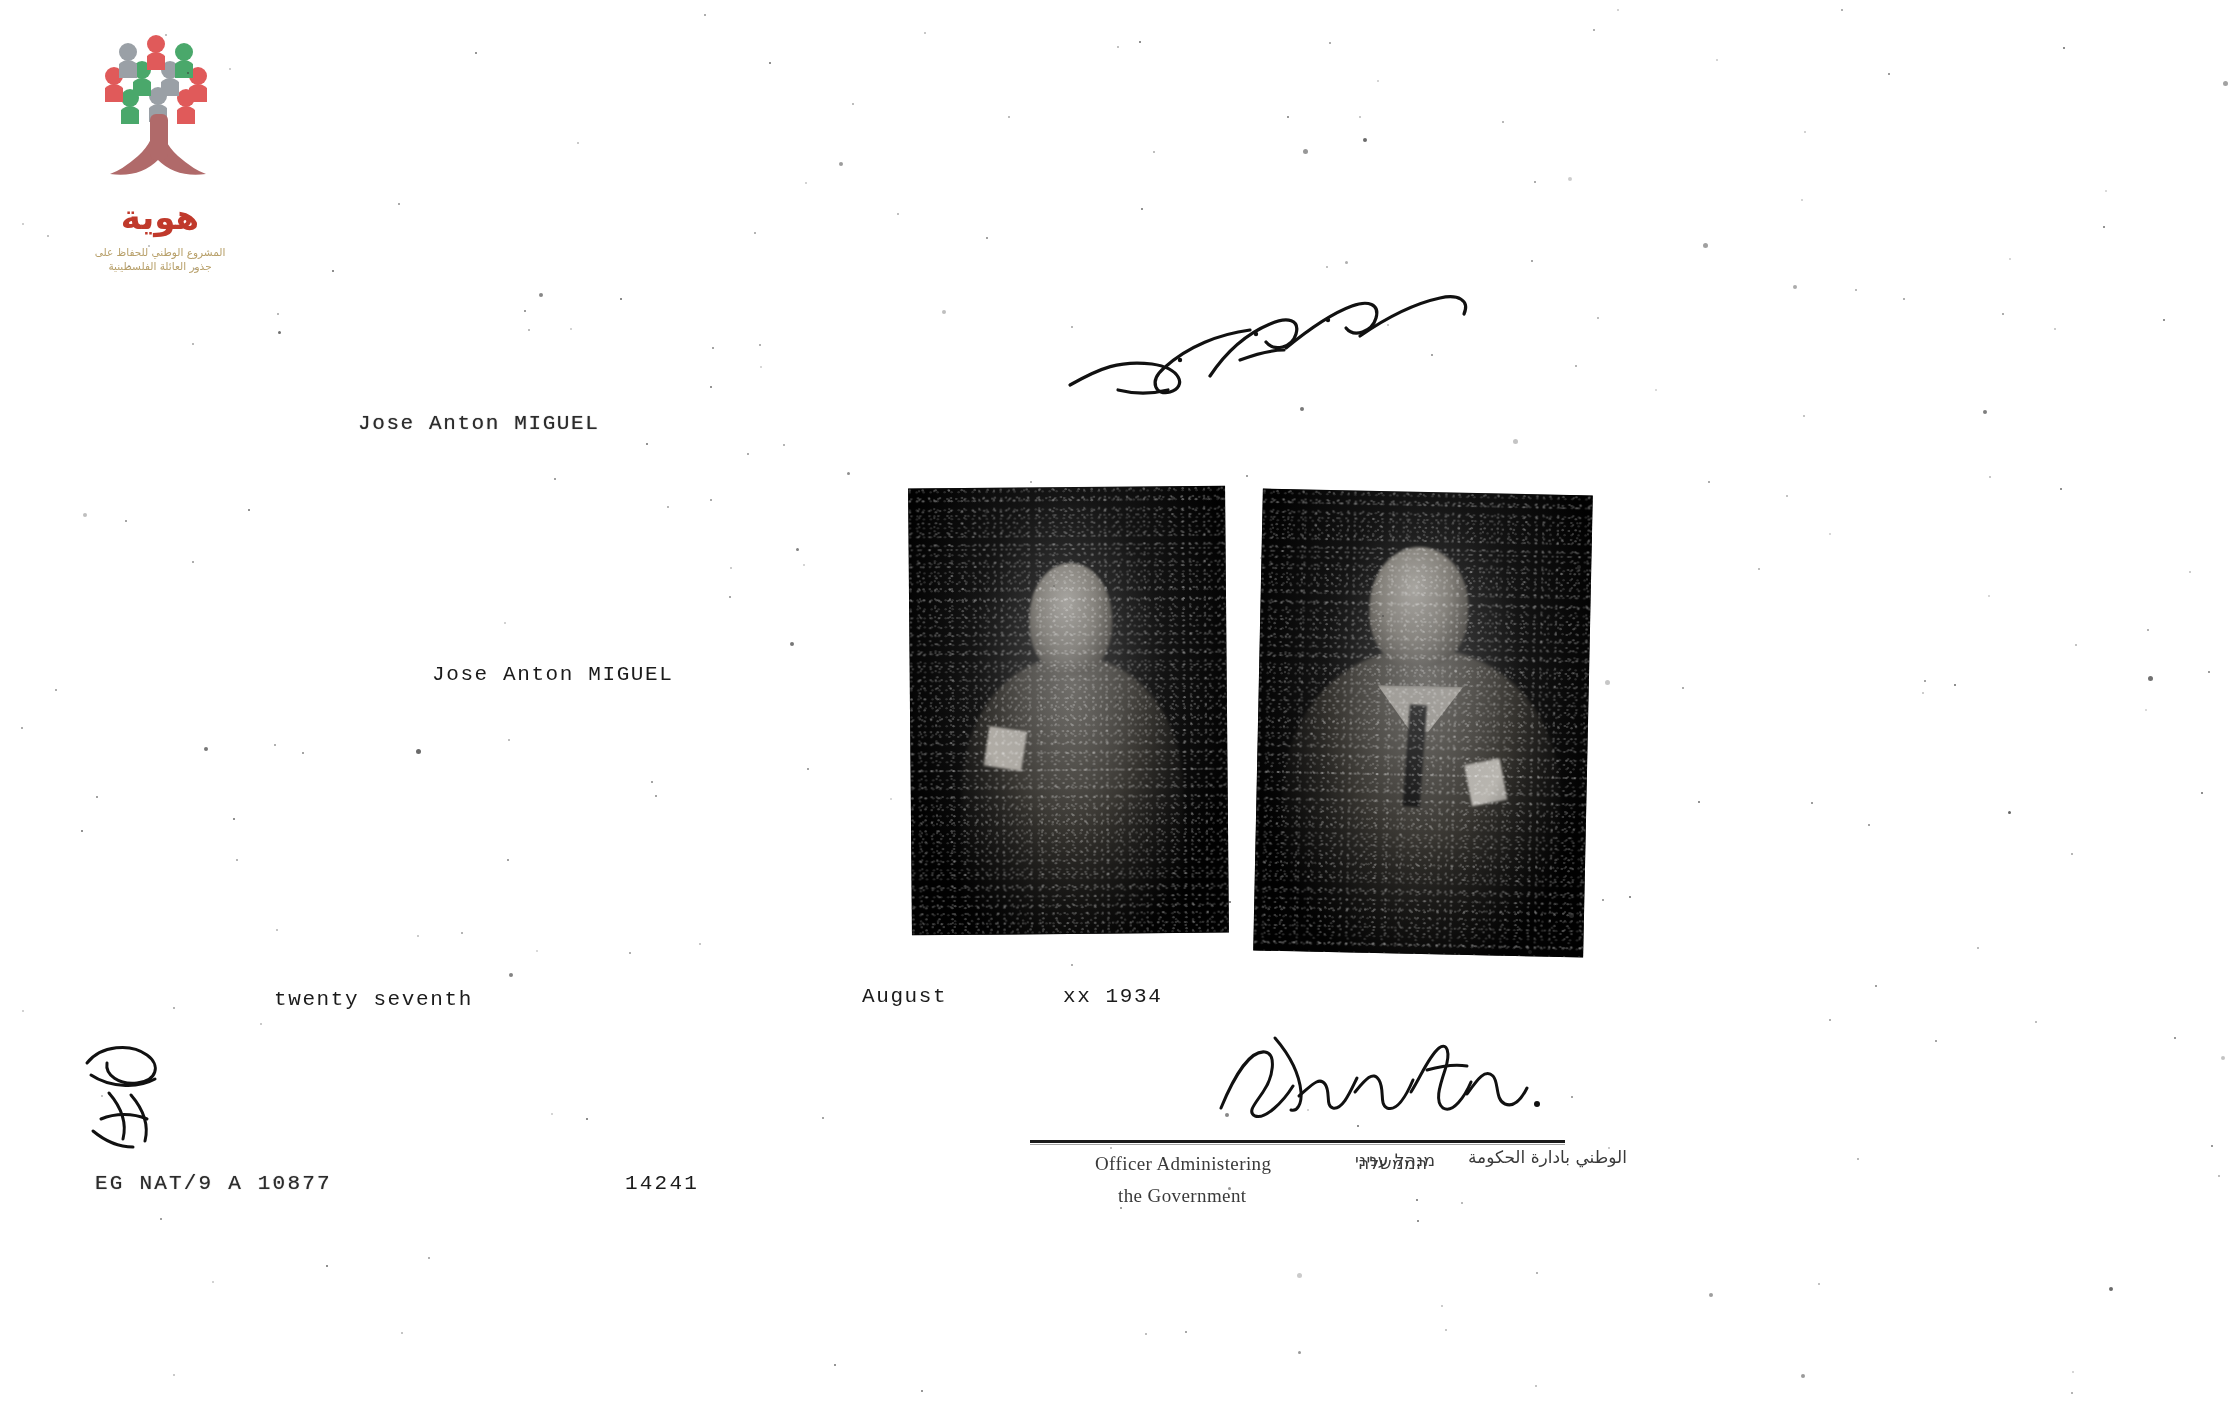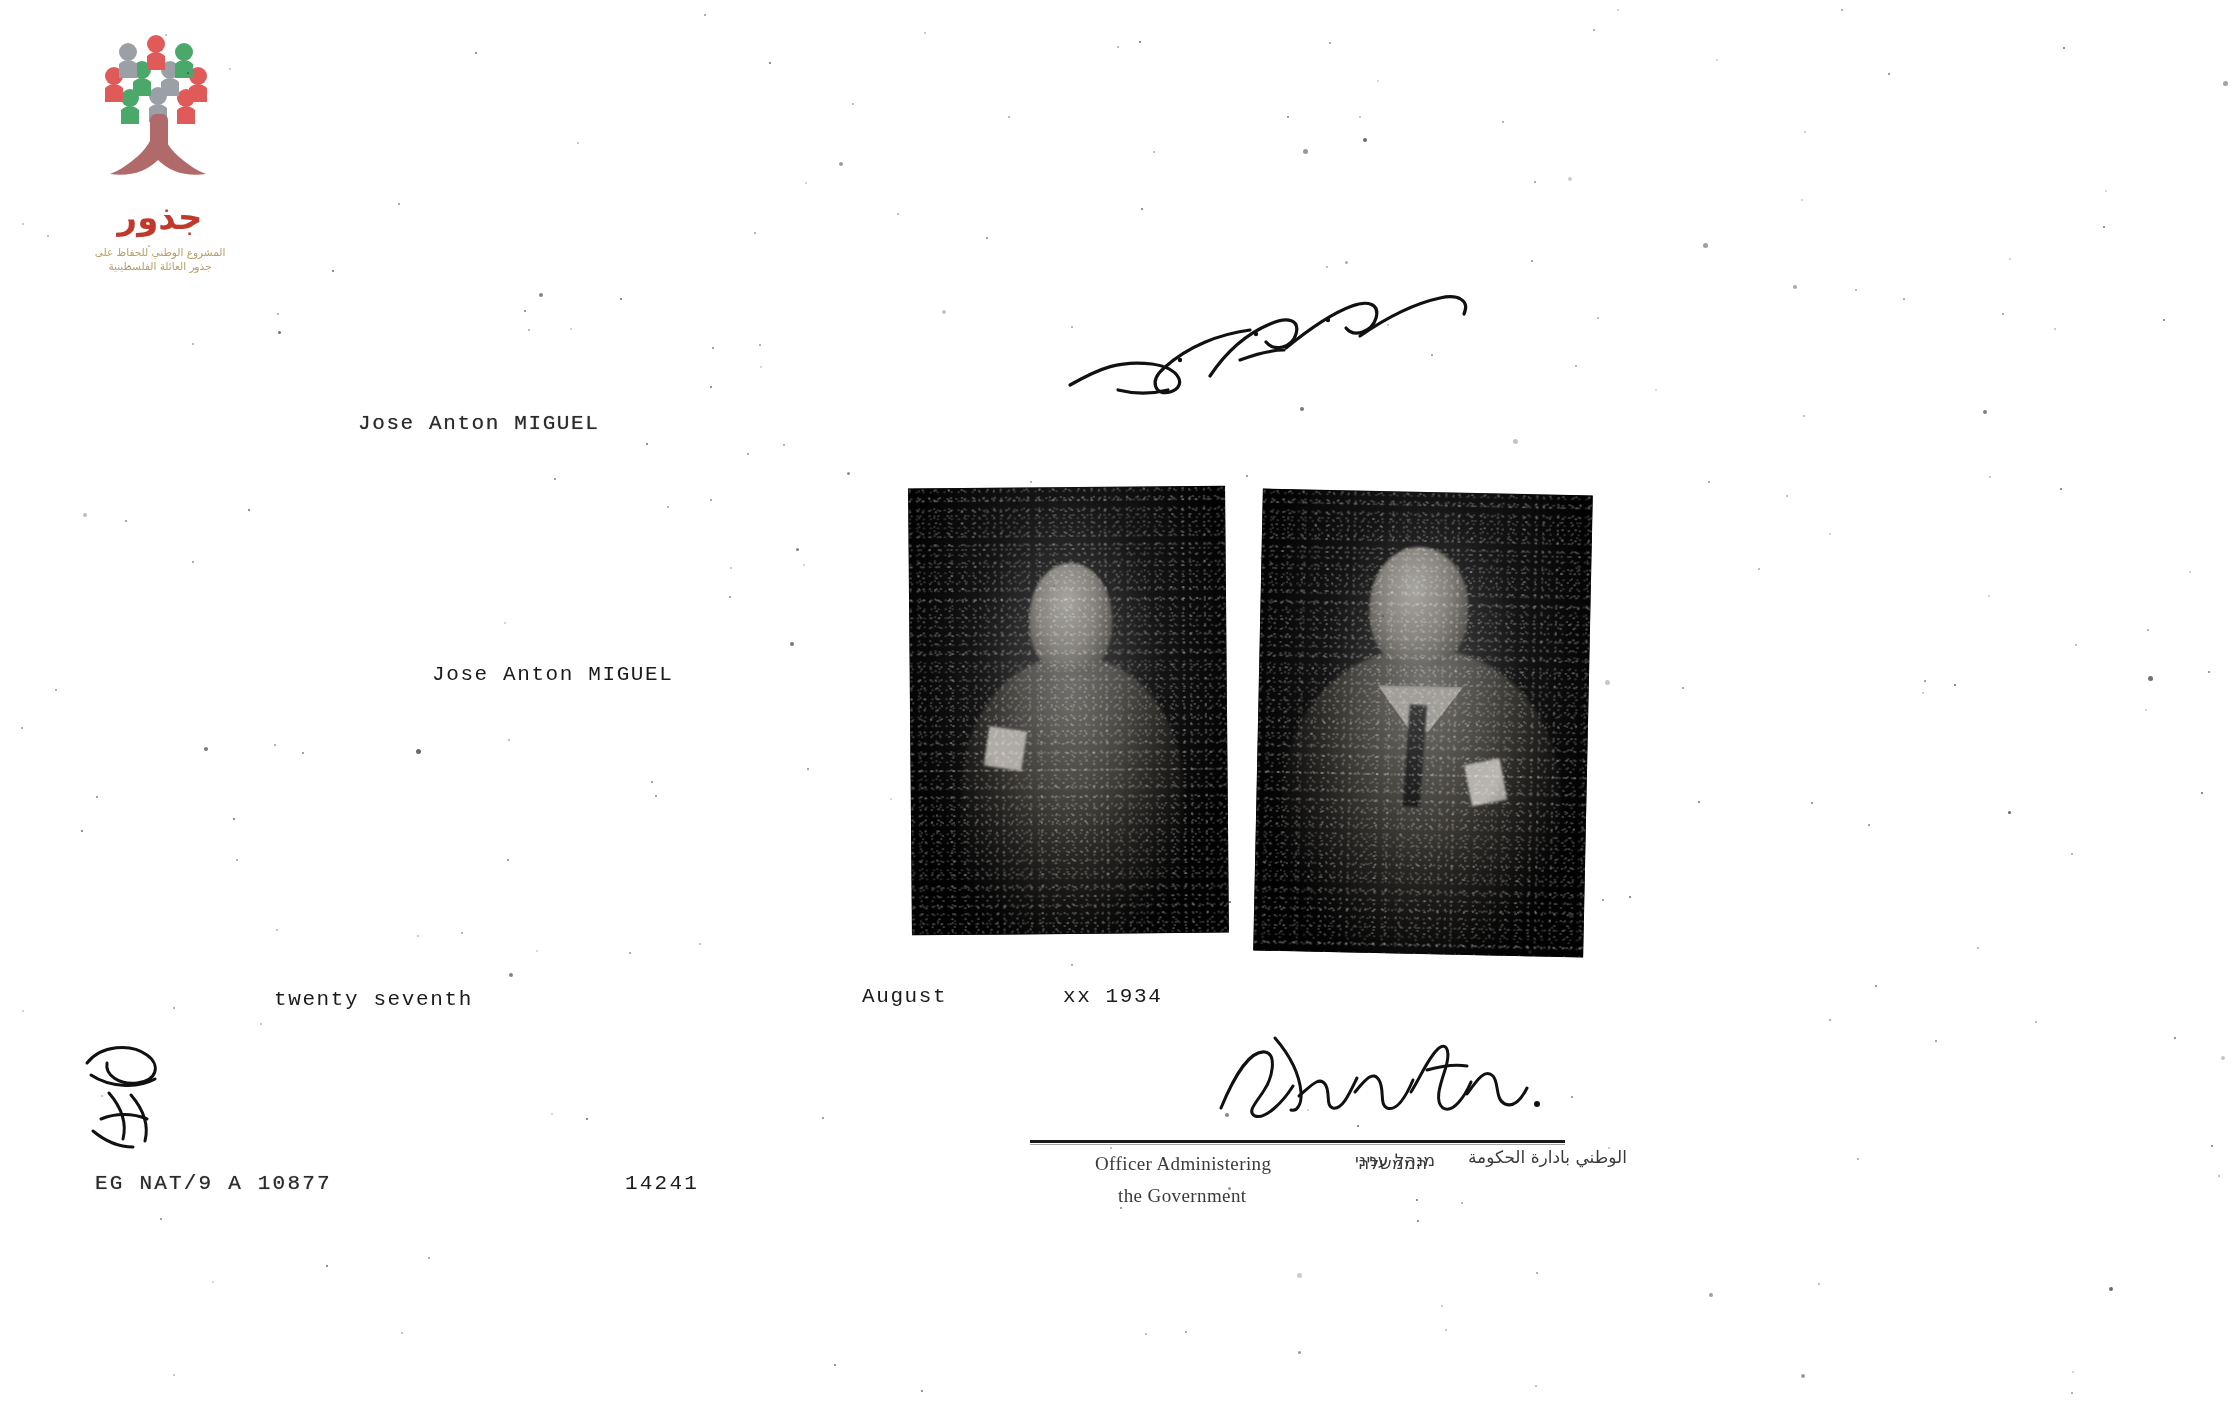--- a/index.html
+++ b/index.html
@@ -225,21 +225,21 @@
       <path d="M91 52 q9 -8 18 0 v14 h-18z" fill="#9aa0a6"></path>
       <path d="M119 58 q9 -8 18 0 v14 h-18z" fill="#e05a5a"></path>
       <path d="M51 80 q9 -8 18 0 v14 h-18z" fill="#4aa86b"></path>
       <path d="M79 78 q9 -8 18 0 v14 h-18z" fill="#9aa0a6"></path>
       <path d="M107 80 q9 -8 18 0 v14 h-18z" fill="#e05a5a"></path>
     </g>
 
     <path d="M88 86 q-4 26 -20 40 q-16 14 -28 18 q30 4 48 -14 q18 18 48 14 q-12 -4 -28 -18 q-16 -14 -20 -40z" fill="#b06a6a"></path>
     <rect x="80" y="84" width="18" height="46" rx="6" fill="#b06a6a"></rect>
   </svg>
-  <div class="logo-word">جذور</div>
+  <div class="logo-word">هوية</div>
   <div class="logo-sub">المشروع الوطني للحفاظ على</div>
   <div class="logo-sub" style="margin-top:0">جذور العائلة الفلسطينية</div>
 </div>
 
 <div class="typed smeared" id="name-top">Jose Anton MIGUEL</div>
 <div class="typed" id="name-mid">Jose Anton MIGUEL</div>
 <div class="typed" id="day-word">twenty seventh</div>
 <div class="typed" id="month-word">August</div>
 <div class="typed" id="year-word">xx 1934</div>
 <div class="typed smeared" id="ref-code">EG  NAT/9 A  10877</div>

